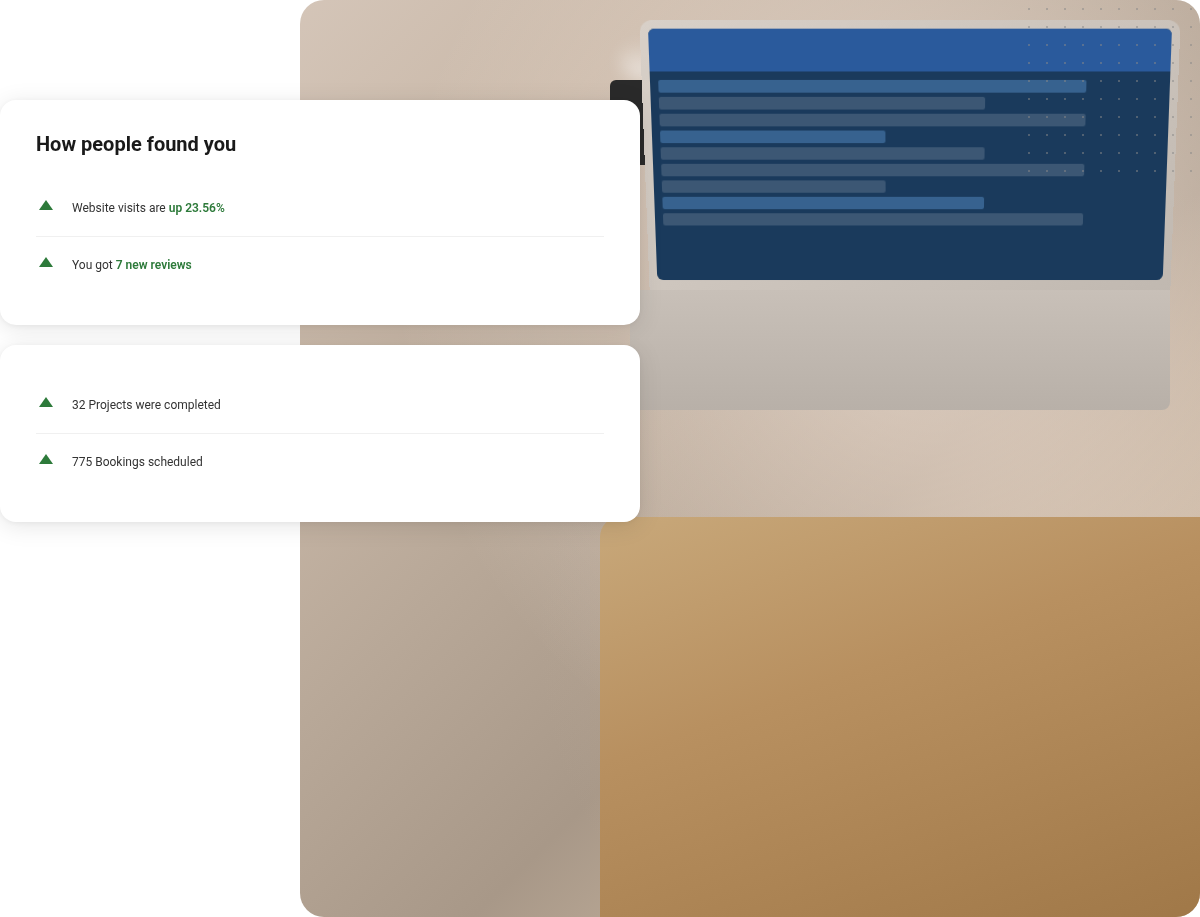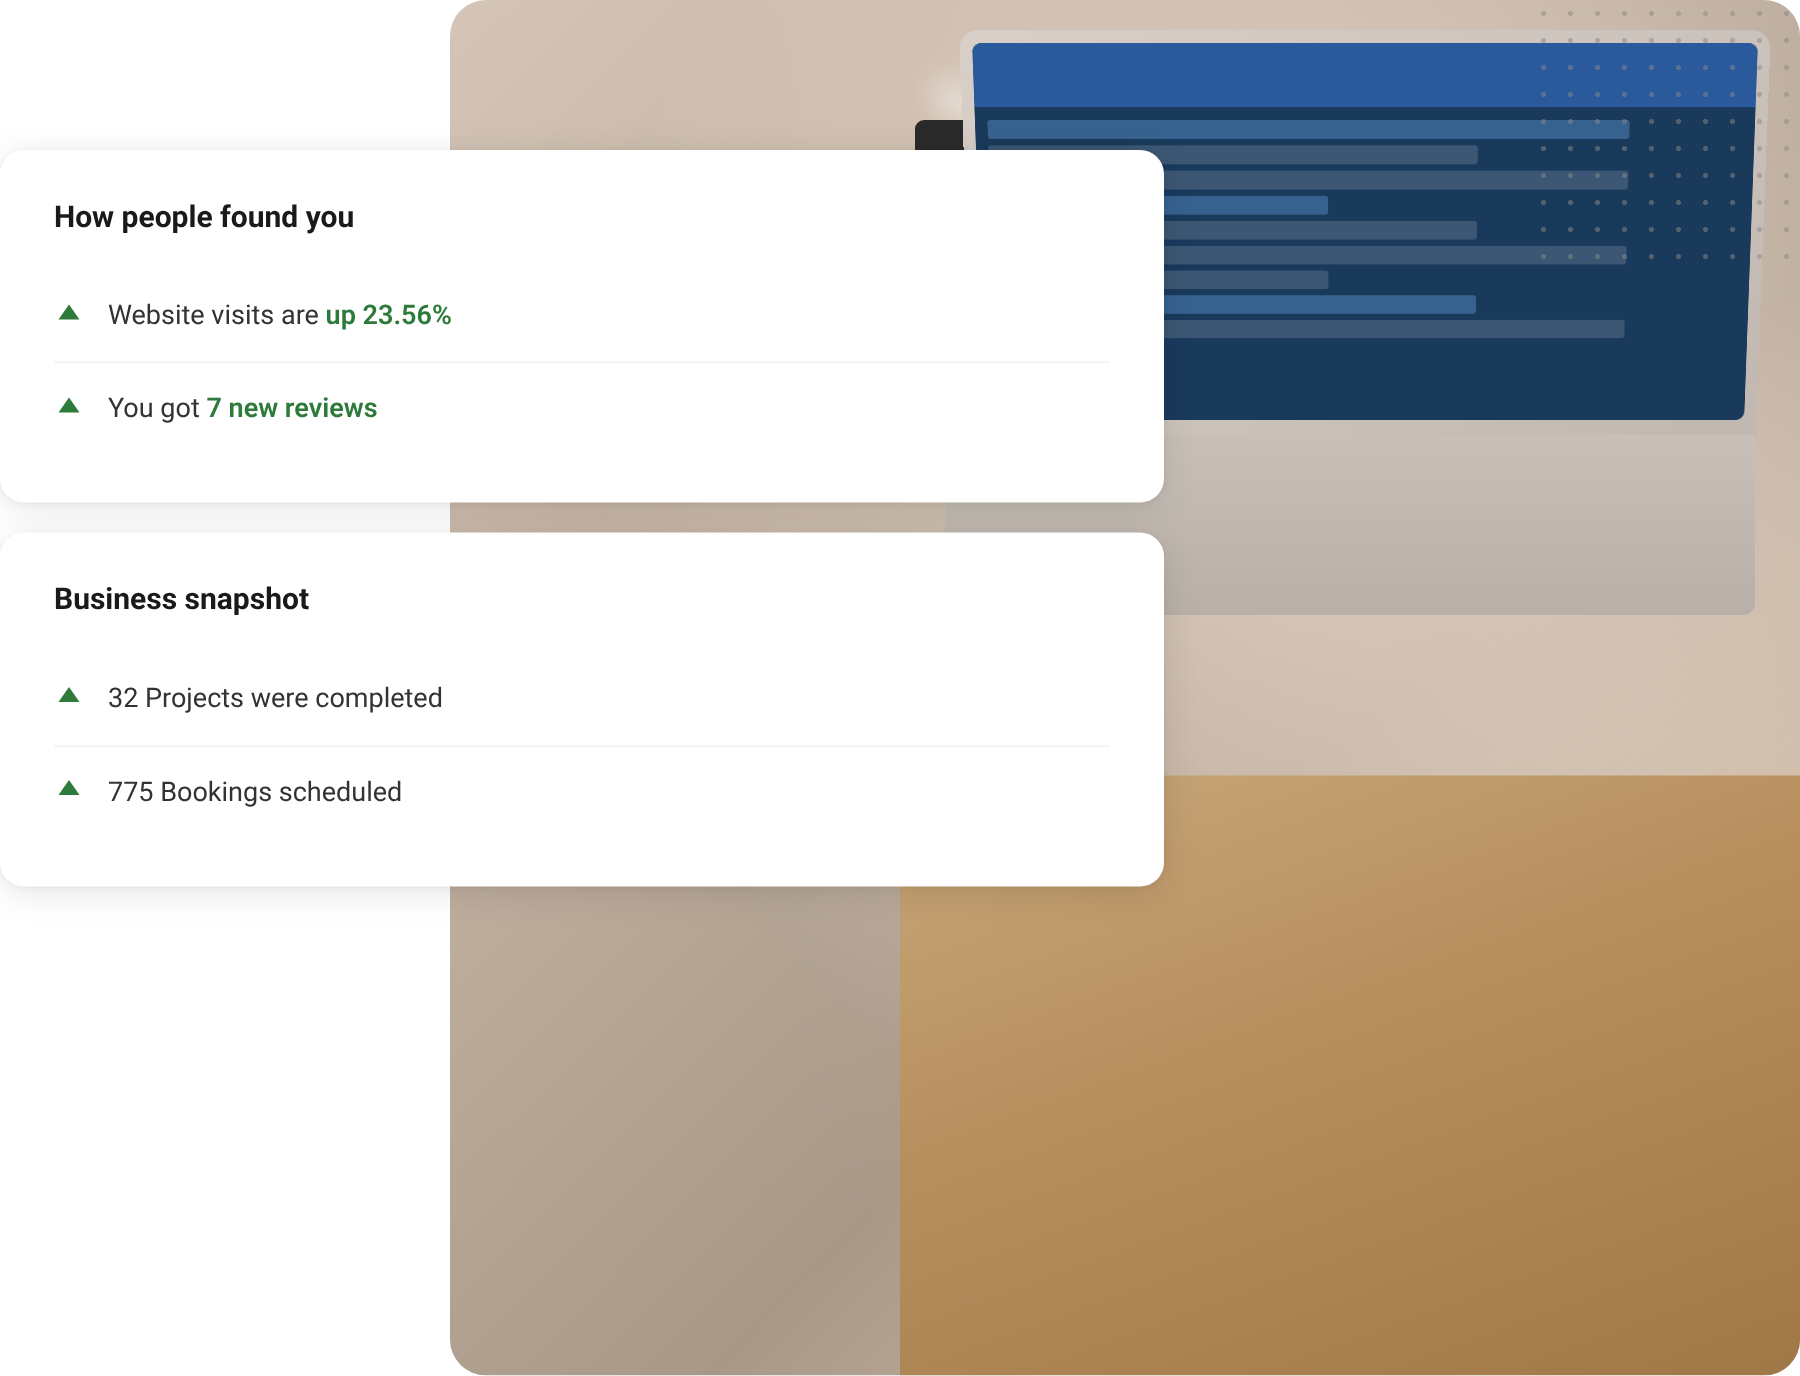--- a/index.html
+++ b/index.html
@@ -52,21 +52,21 @@
       background-image: radial-gradient(circle, #888 1.5px, transparent 1.5px);
       background-size: 18px 18px;
       opacity: 0.5;
     }
 
     
     .cards-container {
       position: absolute;
       left: 0;
       top: 100px;
-      width: 776px;
+      width: 640px;
       display: flex;
       flex-direction: column;
       gap: 20px;
     }
 
     
     .card {
       background: #fff;
       border-radius: 16px;
       padding: 32px 36px;
@@ -79,21 +79,21 @@
       font-weight: 700;
       color: #1a1a1a;
       margin-bottom: 24px;
     }
 
     .card-item {
       display: flex;
       align-items: center;
       padding: 18px 0;
       border-bottom: 1px solid #f0f0f0;
-      font-size: 18px;
+      font-size: 12px;
       color: #333;
       line-height: 1.4;
     }
 
     .card-item:last-child {
       border-bottom: none;
     }
 
     .arrow-up {
       display: inline-block;
@@ -288,21 +288,20 @@
       </div>
 
 
       <div class="card-item">
         <span class="arrow-up"></span>
         <span>You got <span class="highlight">7 new reviews</span></span>
       </div>
     </div>
 
     <div class="card">
-      <div class="card-title">Business snapshot</div>
 
       <div class="card-item">
         <span class="arrow-up"></span>
         <span>32 Projects were completed</span>
       </div>
 
       <div class="card-item">
         <span class="arrow-up"></span>
         <span>775 Bookings scheduled</span>
       </div>

